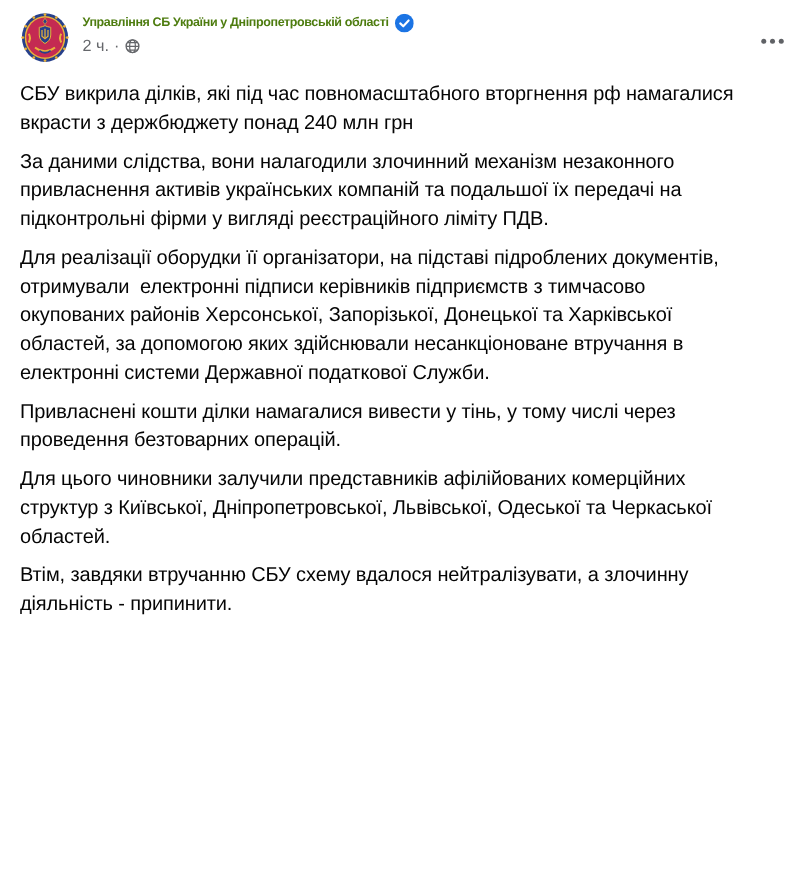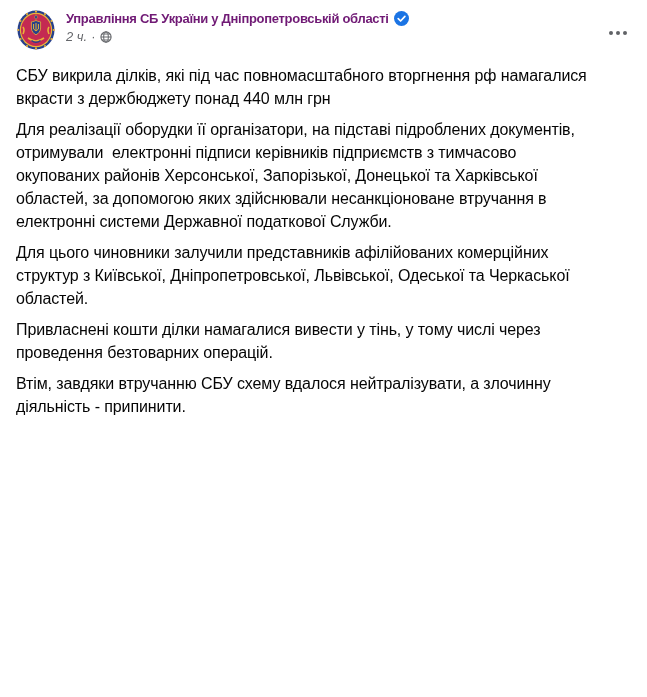--- a/index.html
+++ b/index.html
@@ -25,37 +25,37 @@
     width: 42px; height: 42px;
     border-radius: 50%;
     overflow: hidden;
     flex: 0 0 42px;
     cursor: pointer;
     background: #fff;
   }
   .header-text { margin-left: 9px; padding-top: 2px; min-width: 0; }
   .name-row { display: flex; align-items: center; gap: 5px; }
   .page-name {
-    font-size: 13px;
+    font-size: 10px;
     font-weight: 700;
     letter-spacing: -0.3px;
-    color: #701a75;
+    color: #4d7c0f;
     text-decoration: none;
     white-space: nowrap;
     cursor: pointer;
   }
   .verified { width: 15px; height: 15px; flex: 0 0 15px; display: block; }
   .meta-row {
     display: flex; align-items: center;
     margin-top: 3px;
     font-size: 13px;
     color: #65676b;
   }
   .meta-row .sep { margin: 0 4px; }
-  .timestamp { color: #65676b; text-decoration: none; cursor: pointer; font-style: italic; }
+  .timestamp { color: #65676b; text-decoration: none; cursor: pointer; }
   .globe { width: 12px; height: 12px; display: block; }
 
   .more-btn {
     position: absolute;
     right: 12px; top: 20px;
     width: 34px; height: 26px;
     display: flex; align-items: center; justify-content: center;
     gap: 3px;
     border-radius: 6px;
     cursor: pointer;
@@ -149,28 +149,31 @@
 
     <button class="more-btn" aria-label="More options">
       <i></i>
       <i></i>
       <i></i>
     </button>
   </div>
 
   <div class="post-body">
     <p>СБУ викрила ділків, які під час повномасштабного вторгнення рф намагалися
-вкрасти з держбюджету понад 440 млн грн</p>
+вкрасти з держбюджету понад 240 млн грн</p>
+    <p>За даними слідства, вони налагодили злочинний механізм незаконного
+привласнення активів українських компаній та подальшої їх передачі на
+підконтрольні фірми у вигляді реєстраційного ліміту ПДВ.</p>
     <p>Для реалізації оборудки її організатори, на підставі підроблених документів,
 отримували&nbsp; електронні підписи керівників підприємств з тимчасово
 окупованих районів Херсонської, Запорізької, Донецької та Харківської
 областей, за допомогою яких здійснювали несанкціоноване втручання в
 електронні системи Державної податкової Служби.</p>
+    <p>Привласнені кошти ділки намагалися вивести у тінь, у тому числі через
+проведення безтоварних операцій.</p>
     <p>Для цього чиновники залучили представників афілійованих комерційних
 структур з Київської, Дніпропетровської, Львівської, Одеської та Черкаської
 областей.</p>
-    <p>Привласнені кошти ділки намагалися вивести у тінь, у тому числі через
-проведення безтоварних операцій.</p>
     <p>Втім, завдяки втручанню СБУ схему вдалося нейтралізувати, а злочинну
 діяльність - припинити.</p>
   </div>
 
 </div>
 
 </body></html>

